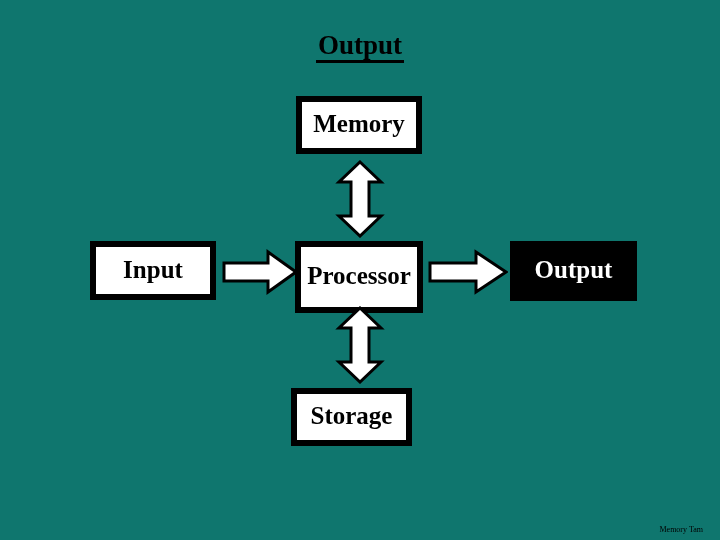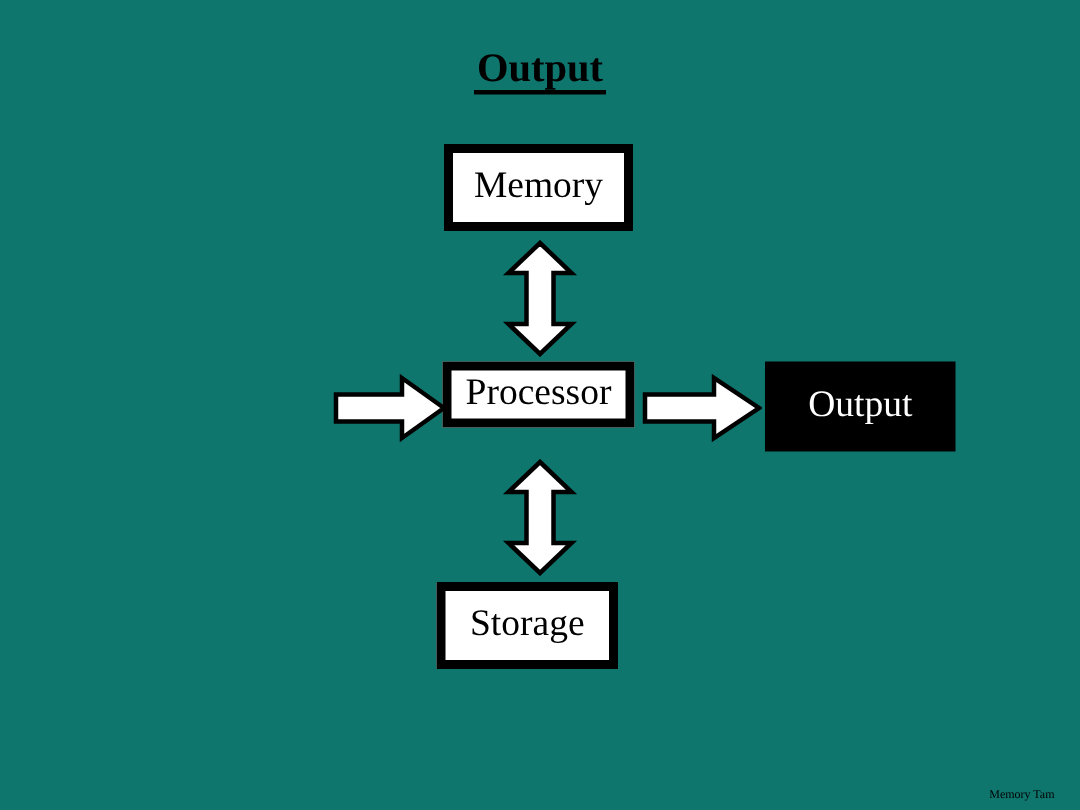--- a/index.html
+++ b/index.html
@@ -47,31 +47,32 @@
     display: flex;
     align-items: center;
     justify-content: center;
     font-size: 25px;
     line-height: 1;
     color: #000000;
   }
   .node .node-label {
     display: block;
     padding-bottom: 3px;
+    font-weight: bold;
   }
 
   .node.inverted {
     background: #000000;
     border-color: #000000;
     color: #ffffff;
   }
 
   #node-memory   { left: 296px; top:  96px; width: 126px; height: 58px; }
   #node-input    { left:  90px; top: 241px; width: 126px; height: 59px; }
-  #node-processor{ left: 295px; top: 241px; width: 128px; height: 44px; }
+  #node-processor{ left: 295px; top: 241px; width: 128px; height: 72px; }
   #node-output   { left: 510px; top: 241px; width: 127px; height: 60px;
                    border-width: 0; }
   #node-storage  { left: 291px; top: 388px; width: 121px; height: 58px; }
 
   
   .arrow {
     position: absolute;
   }
   .arrow svg { display: block; }
 
@@ -98,20 +99,23 @@
 <div id="slide">
 
   <div id="slide-title">
     <span class="tu">Output</span>
   </div>
 
   <div class="node" id="node-memory">
     <span class="node-label">Memory</span>
   </div>
 
+  <div class="node" id="node-input">
+    <span class="node-label">Input</span>
+  </div>
 
   <div class="node" id="node-processor">
     <span class="node-label">Processor</span>
   </div>
 
   <div class="node inverted" id="node-output">
     <span class="node-label">Output</span>
   </div>
 
   <div class="node" id="node-storage">

